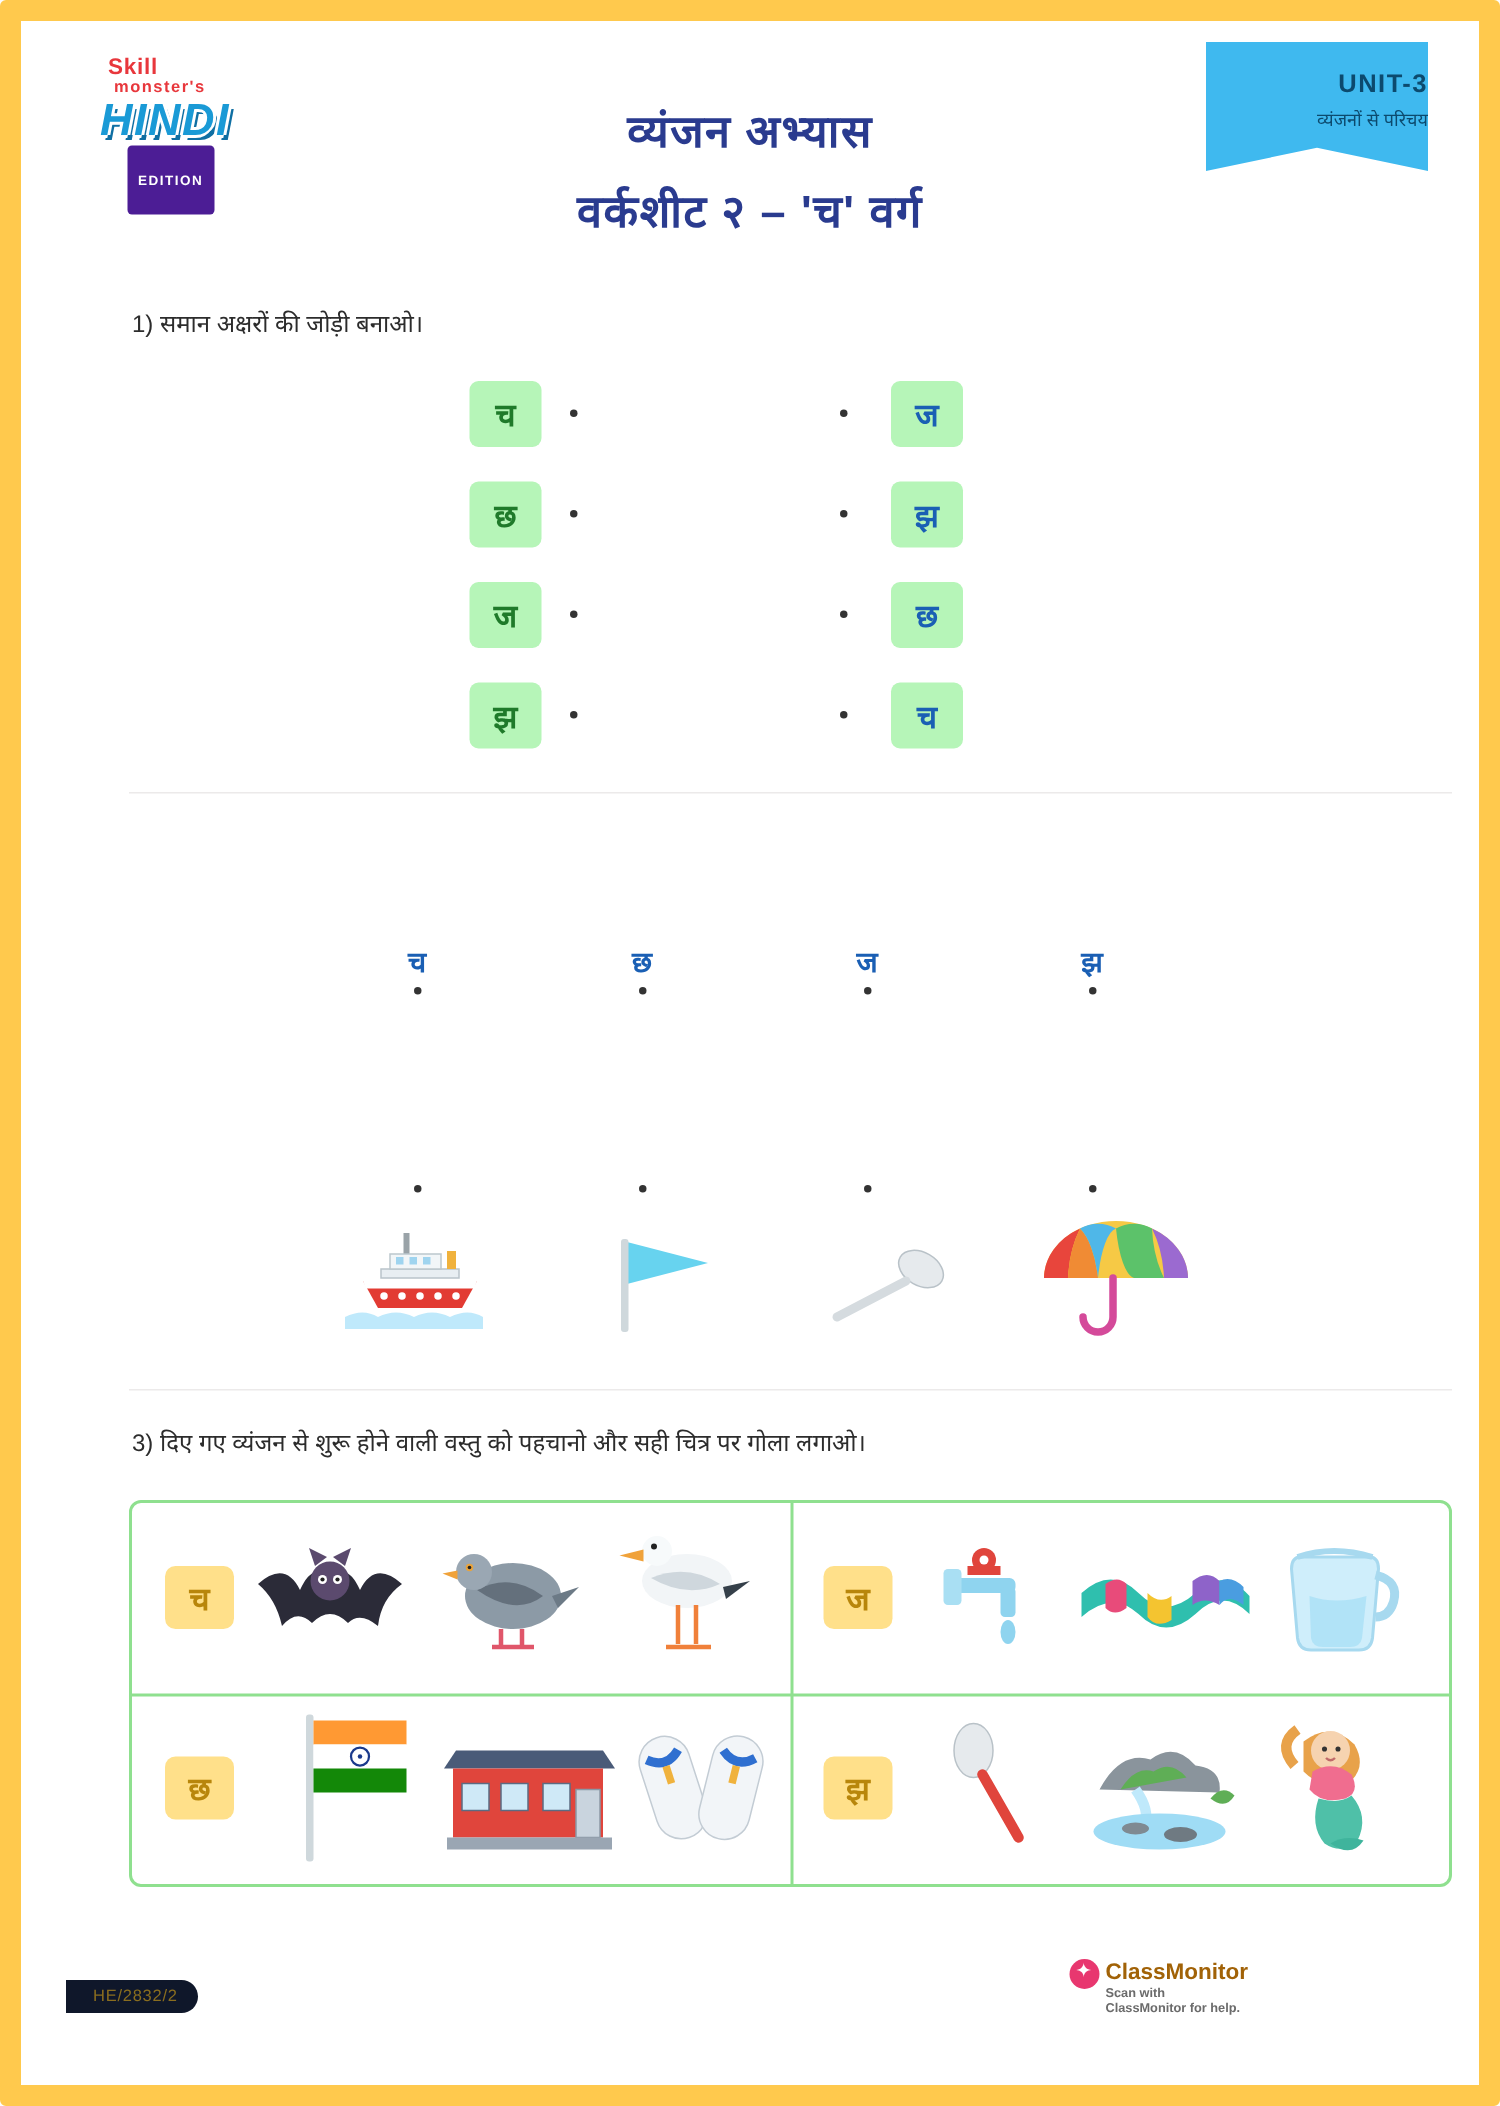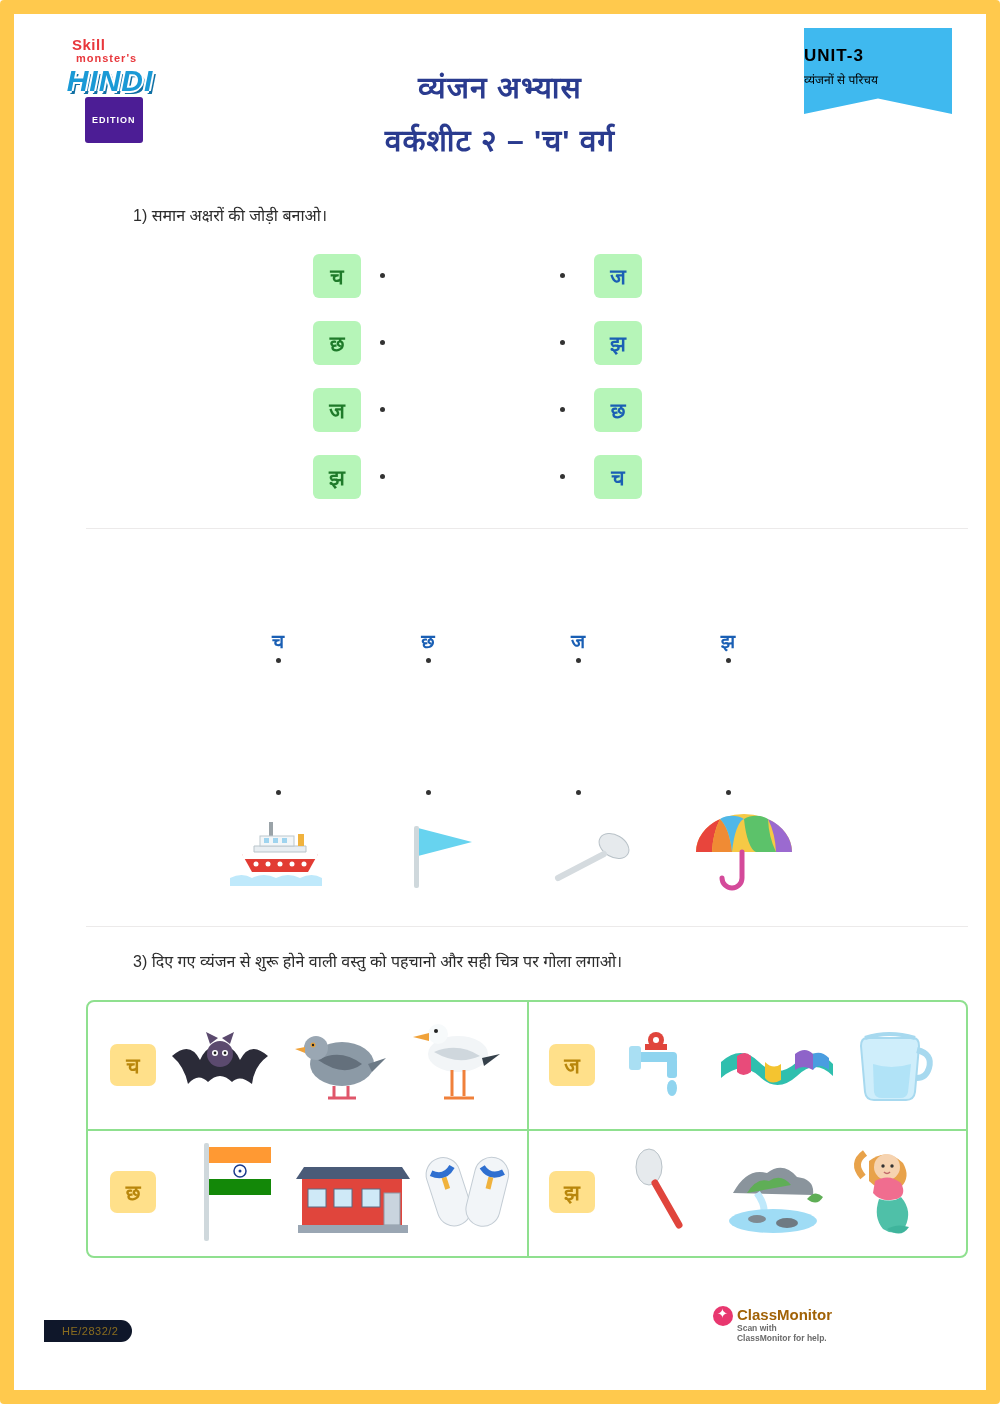--- a/index.html
+++ b/index.html
@@ -49,35 +49,35 @@
   .logo .edition{
     position:absolute;left:33px;top:63px;
     background:#4c1d95;color:#fff;font-size:9px;font-weight:bold;
     padding:18px 7px;border-radius:3px;letter-spacing:1px;
   }
   
   .ribbon{
     position:absolute;right:20px;top:0;width:148px;height:86px;
     background:#3fb9ef;
     clip-path:polygon(0 0,100% 0,100% 100%,50% 82%,0 100%);
-    text-align:left;color:#000000;
+    text-align:right;color:#0c4a6e;
   }
   .ribbon .u1{font-size:17px;font-weight:bold;margin-top:18px;letter-spacing:1px;}
   .ribbon .u2{font-size:12px;margin-top:5px;}
   
   .title{
     position:absolute;left:0;right:0;top:38px;text-align:center;
     color:#2a3b8f;font-weight:bold;
   }
   .title .l1{font-size:30px;letter-spacing:1px;}
   .title .l2{font-size:30px;margin-top:12px;letter-spacing:1px;}
 
   
   .q{
-    position:absolute;left:60px;font-size:16px;color:#2c2c2c;margin-left:45px;
+    position:absolute;left:60px;font-size:16px;color:#2c2c2c;
   }
   .divider{position:absolute;left:58px;width:882px;height:1px;background:#eceaea;}
 
   
   .tile{
     position:absolute;width:48px;height:44px;background:#b6f5b8;
     border-radius:6px;display:flex;align-items:center;justify-content:center;
     color:#1f7a2a;font-size:21px;font-weight:bold;
   }
   .tile.blue{color:#1a5fb4;}

